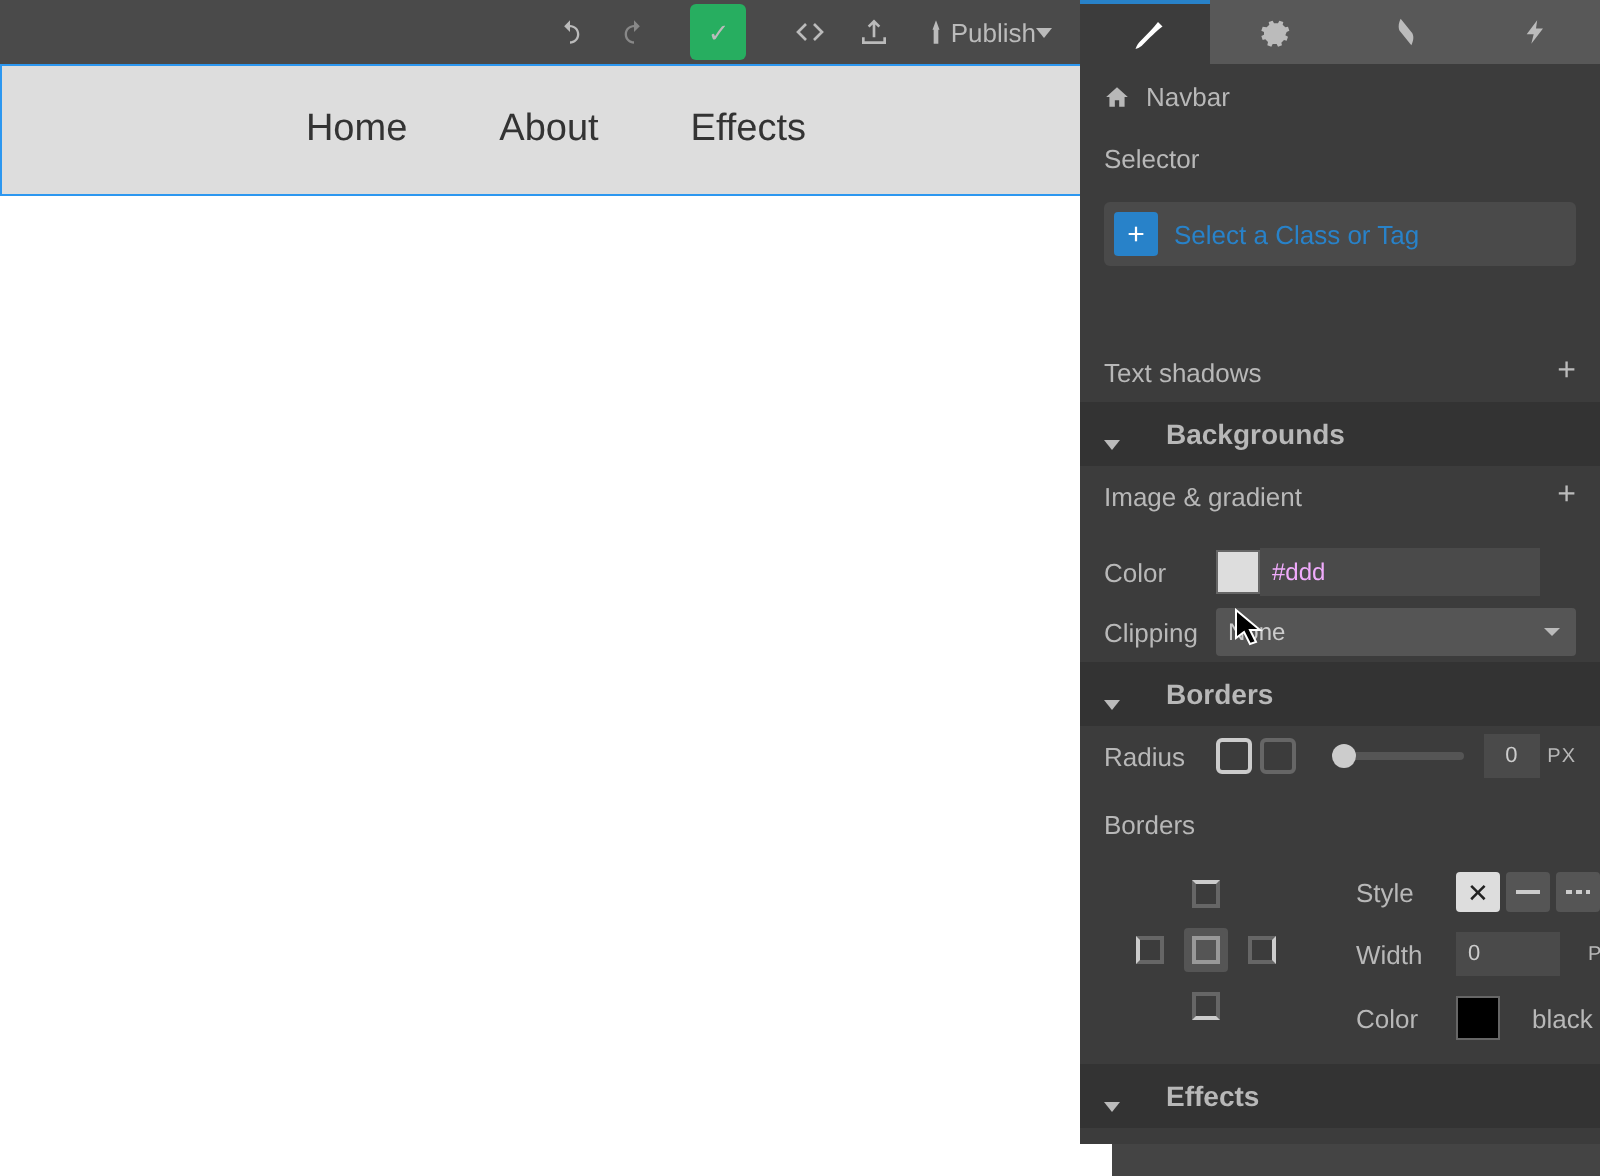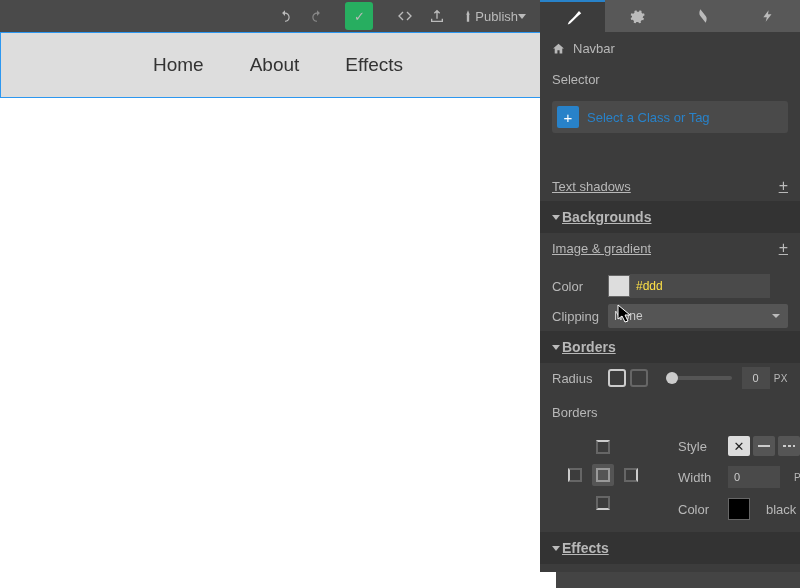--- a/index.html
+++ b/index.html
@@ -17,30 +17,30 @@
 .panel-tabs .tab { flex:0 0 65px; display:flex; align-items:center; justify-content:center; cursor:pointer; }
 .panel-tabs .tab.active { background:#3c3c3c; border-top:2px solid #2882c9; }
 .panel-tabs .tab.inactive { background:#585858; }
 
 .crumb { height:32px; display:flex; align-items:center; padding:0 12px; gap:8px; }
 .crumb svg { fill:#b8b8b8; }
 
 .section-hdr { padding:8px 12px; font-size:13px; }
 .row { display:flex; align-items:center; padding:5px 12px; height:30px; }
 .row .lbl { flex:0 0 56px; }
-.row.justify { justify-content:space-between;text-decoration:underline; }
+.row.justify { justify-content:space-between; }
 .selector-box { margin:6px 12px 8px; background:#4a4a4a; border-radius:3px; display:flex; align-items:center; padding:5px; gap:8px; }
 .plus { width:22px; height:22px; background:#2882c9; display:flex; align-items:center; justify-content:center; color:#fff; font-size:15px; border-radius:2px; cursor:pointer; }
 .selector-box .link { color:#2882c9; cursor:pointer; font-size:13px;text-align:right; }
 
-.accordion { background:#333; padding:8px 12px; font-weight:bold; font-size:14px; display:flex; align-items:center; gap:2px; cursor:pointer;text-decoration:underline; }
+.accordion { background:#333; padding:8px 12px; font-weight:bold; font-size:14px; display:flex; align-items:flex-end; gap:23px; cursor:pointer; }
 .caret-down { width:0; height:0; border-left:4px solid transparent; border-right:4px solid transparent; border-top:5px solid #bbb; }
 .add-icon { font-size:16px; color:#bbb; cursor:pointer; }
 .swatch { width:22px; height:22px; background:#ddd; border:1px solid #666; cursor:pointer; position:relative; }
-.color-input { background:#4a4a4a; border:none; color:#fde047; height:24px; padding:0 6px; width:140px; font-size:12px; }
+.color-input { background:#4a4a4a; border:none; color:#f0abfc; height:24px; padding:0 6px; width:140px; font-size:12px; }
 .dropdown { background:#555; border:none; color:#ccc; height:24px; padding:0 6px; flex:1; font-size:12px; border-radius:2px; position:relative; display:flex; align-items:center; }
 .dropdown::after { content:""; position:absolute; right:8px; width:0; height:0; border-left:4px solid transparent; border-right:4px solid transparent; border-top:4px solid #bbb; }
 
 .radius-icons { display:flex; gap:4px; align-items:center; margin-right:8px; }
 .ricon { width:18px; height:18px; border:2px solid #ccc; border-radius:3px; cursor:pointer; }
 .ricon.dim { border-color:#666; }
 .slider { flex:1; margin:0 10px; height:4px; background:#555; position:relative; border-radius:2px; }
 .slider .thumb { position:absolute; left:0; top:-4px; width:12px; height:12px; background:#ccc; border-radius:50%; cursor:pointer; }
 .num-in { width:28px; height:22px; background:#4a4a4a; border:none; color:#ccc; text-align:center; font-size:11px; }
 .unit { font-size:10px; margin-left:4px; letter-spacing:0.5px; }

